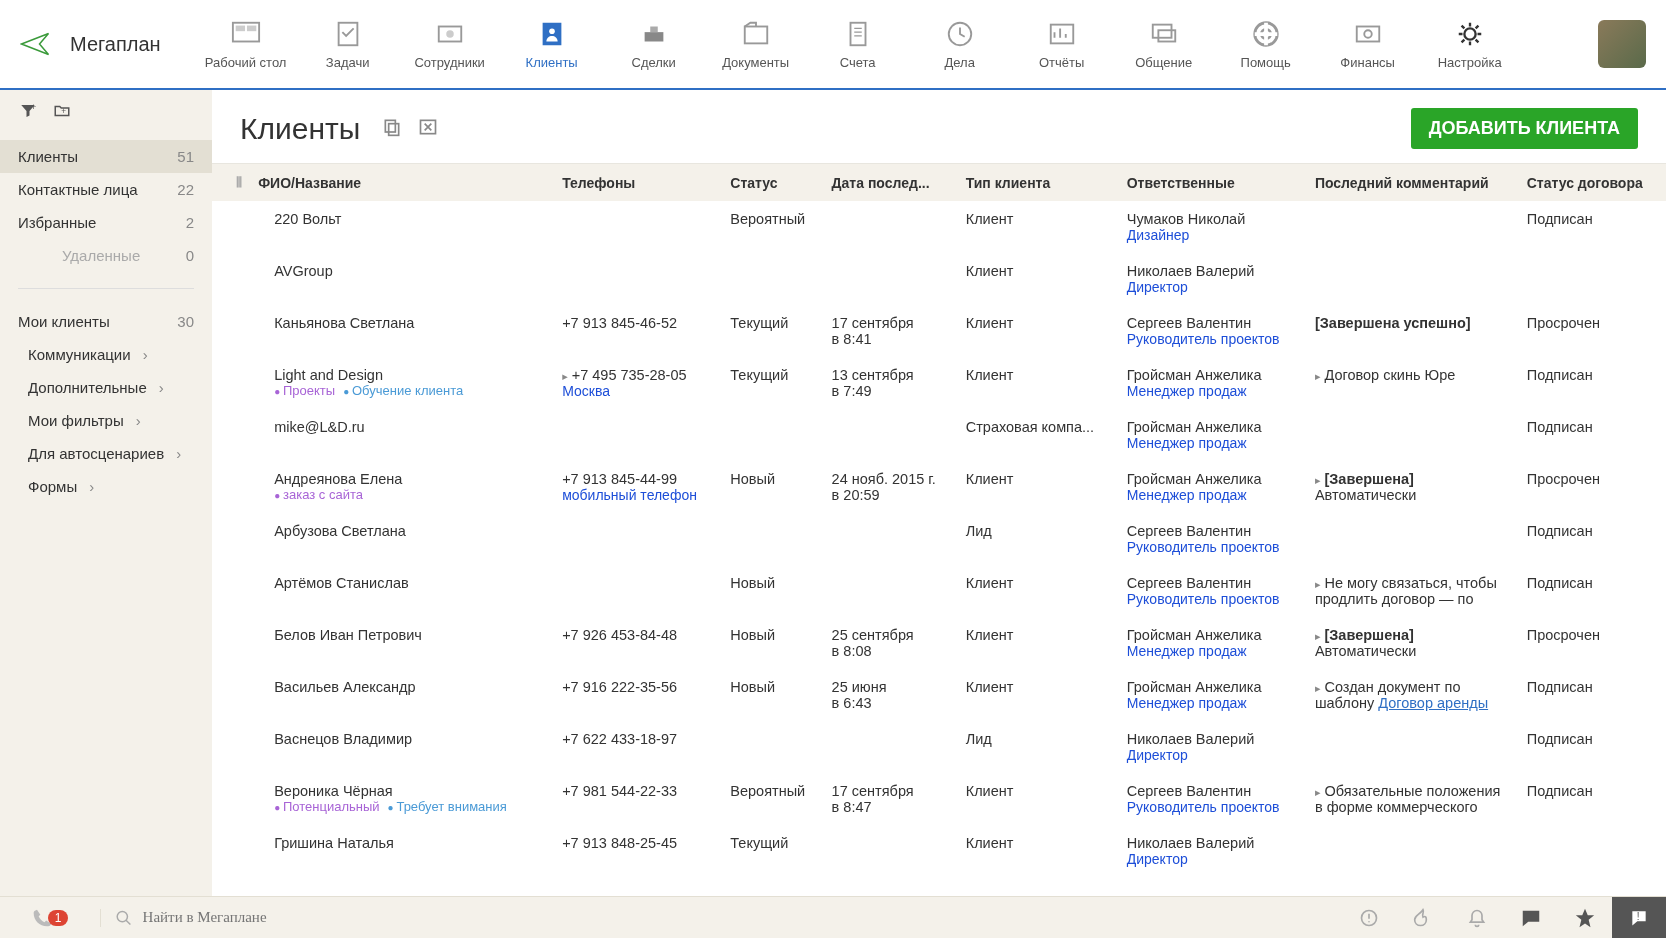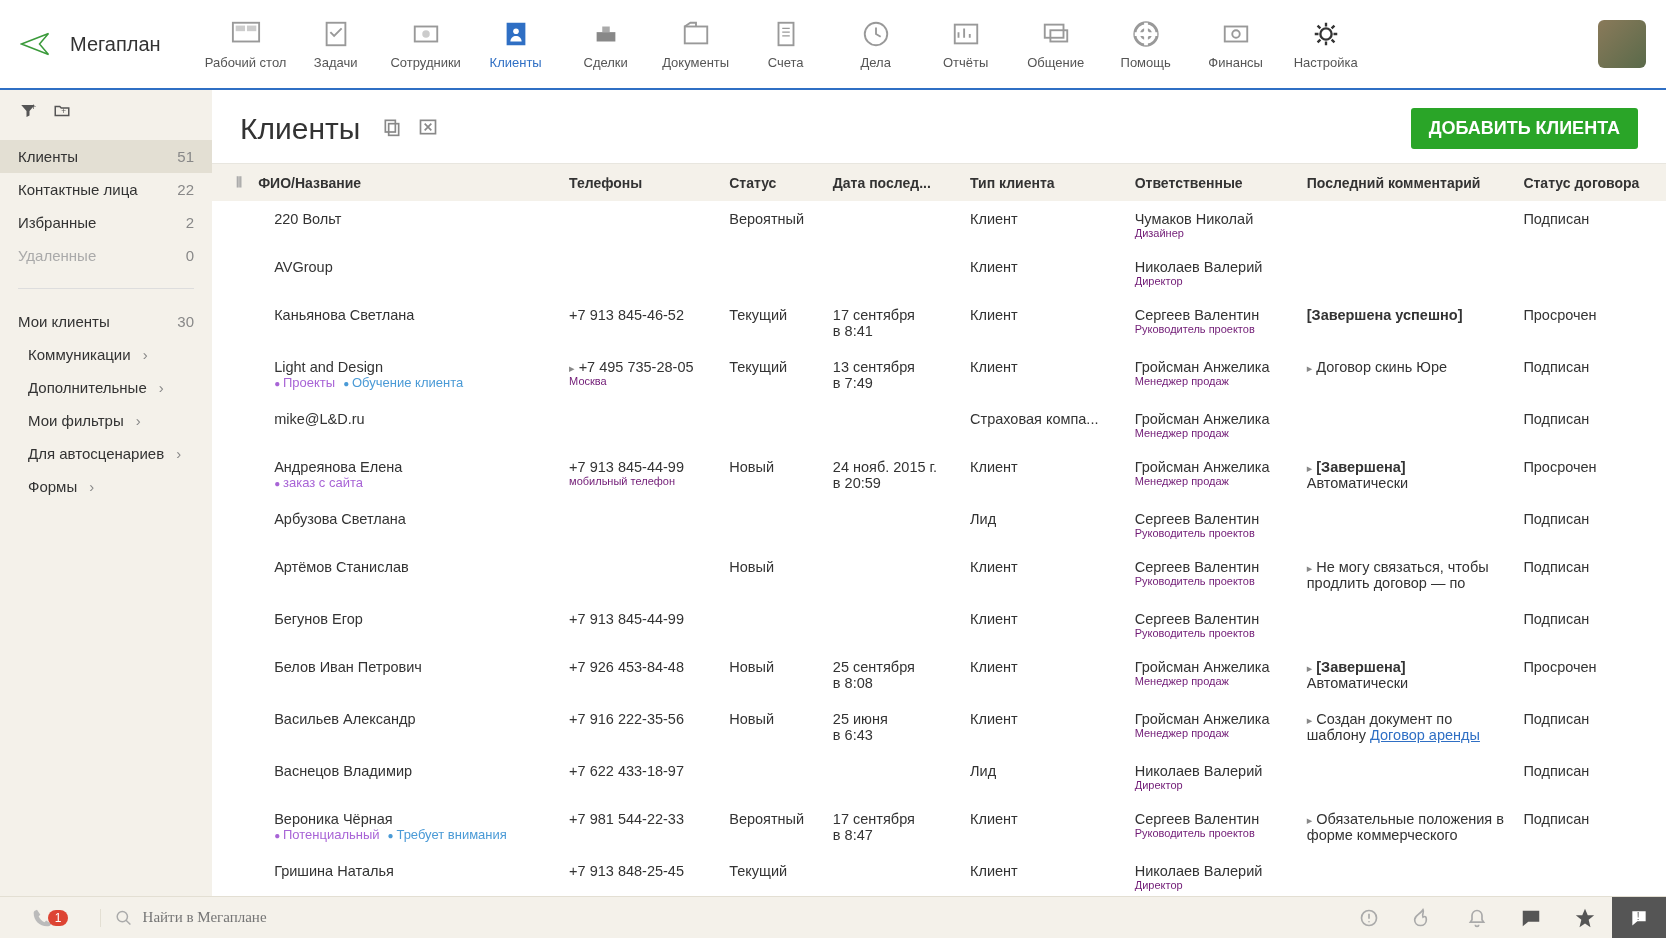--- a/index.html
+++ b/index.html
@@ -1,53 +1,53 @@
 <!DOCTYPE html>
 <html><head>
 <meta charset="utf-8">
 <style>
 * { box-sizing: border-box; margin: 0; padding: 0; font-family: Arial, Helvetica, sans-serif; }
 body { width: 1666px; height: 938px; background: #fff; overflow: hidden; position: relative; }
 .topnav { height: 90px; border-bottom: 2px solid #2f6fc4; display: flex; align-items: center; padding: 0 20px; }
 .logo { display: flex; align-items: center; margin-right: 40px; }
 .logo svg { width: 30px; height: 30px; }
 .logo-text { font-size: 20px; margin-left: 20px; color: #333; font-weight: 500;}
-.navitems { display: flex; gap: 0; }
+.navitems { display: flex; gap: 12px; }
 .navitem { width: 90px; display: flex; flex-direction: column; align-items: center; justify-content: center; cursor: pointer; }
 .navitem-icon { width: 40px; height: 30px; display: flex; align-items: center; justify-content: center; }
 .navitem-label { font-size: 13px; color: #555; margin-top: 6px; }
 .navitem.active .navitem-label { color: #2f6fc4; }
 .avatar { width: 48px; height: 48px; border-radius: 6px; background: linear-gradient(135deg,#8a7a5a,#5a6a4a); margin-left: auto; }
 .content { display: flex; height: calc(938px - 90px - 42px); }
 .sidebar { width: 212px; background: #f4f1ea; padding: 12px 0; }
 .side-toolbar { padding: 0 18px 10px; display: flex; gap: 14px; }
 .side-toolbar svg { width: 20px; height: 18px; fill: #555;}
 .side-section { padding: 6px 0; }
 .side-item { display: flex; justify-content: space-between; padding: 8px 18px; font-size: 15px; color: #333; cursor: pointer; }
 .side-item.active { background: #e3dfd3; }
 .side-item .count { color: #888; }
-.side-item.disabled { color: #aaa; }
+.side-item.disabled { color: #aaa; margin-left: 44px; }
 .side-divider { height: 1px; background: #ddd; margin: 10px 18px; }
 .side-item.chev::after { content: "›"; color: #888; margin-left: 6px;}
 .side-item.chev { justify-content: flex-start; gap: 6px; padding-left: 28px; }
 .side-item.chev .label { flex:0 0 auto;}
 .main { flex: 1; display: flex; flex-direction: column; overflow: hidden; }
 .page-header { display: flex; align-items: center; padding: 18px 28px 14px; }
 .page-title { font-size: 30px; color: #333; font-weight: 400; }
 .header-icons { display: flex; gap: 16px; margin-left: 22px; }
 .header-icons svg { width: 20px; height: 20px; fill:#888;}
 .add-btn { margin-left: auto; background: #2aa528; color: #fff; border: none; padding: 10px 18px; font-size: 18px; font-weight: bold; border-radius: 3px; cursor: pointer; }
 .table-wrap { overflow: auto; flex: 1; border-top: 1px solid #e8e6df;}
 table { width: 100%; border-collapse: collapse; }
 thead th { text-align: left; font-weight: bold; font-size: 14px; color: #333; padding: 10px 8px; background: #f4f1ea; position: sticky; top: 0; white-space: nowrap;}
 thead th:first-child { padding-left: 24px; width:36px;}
 tbody td { padding: 10px 8px; font-size: 14.5px; color: #333; vertical-align: top; }
 tbody tr { border-bottom: 0; }
 .cell-name { padding-left: 24px !important; }
-.sub { font-size: 11px; color: #701a75; }
+.sub { font-size: 14px; color: #1d4ed8; }
 .tags { font-size: 13px; }
 .tag { margin-right: 8px; white-space:nowrap;}
 .tag::before { content: "● "; font-size: 10px;}
 .tag.purple { color: #a864d6; }
 .tag.blue { color: #4a9ad6; }
 .phone-arrow { color:#888; font-size:11px; margin-right:4px;}
 .comment-arrow { color:#888; font-size:11px; margin-right:4px;}
 .comment-bold { font-weight: bold; }
 .link { color: #2f6fc4; text-decoration: underline; }
 .bottombar { position: absolute; bottom: 0; left: 0; right: 0; height: 42px; background: #f4f1ea; border-top: 1px solid #e3dfd3; display: flex; align-items: center; }
@@ -413,36 +413,20 @@
               <td>
                 <div>Сергеев Валентин</div>
                 <div class="sub">Руководитель проектов</div>
               </td>
               <td style="max-width:190px;"><span class="comment-arrow">▸</span><span>Не могу связаться, чтобы продлить договор — по</span></td>
               <td>Подписан</td>
             </tr>
             <tr>
               <td></td>
               <td class="cell-name">
-                <div>Бегунов Егор</div>
-              </td>
-              <td><span>+7 913 845-44-99</span></td>
-              <td></td>
-              <td></td>
-              <td>Клиент</td>
-              <td>
-                <div>Сергеев Валентин</div>
-                <div class="sub">Руководитель проектов</div>
-              </td>
-              <td style="max-width:190px;"></td>
-              <td>Подписан</td>
-            </tr>
-            <tr>
-              <td></td>
-              <td class="cell-name">
                 <div>Белов Иван Петрович</div>
               </td>
               <td><span>+7 926 453-84-48</span></td>
               <td>Новый</td>
               <td>
                 <div>25 сентября<br>в 8:08</div>
               </td>
               <td>Клиент</td>
               <td>
                 <div>Гройсман Анжелика</div>

